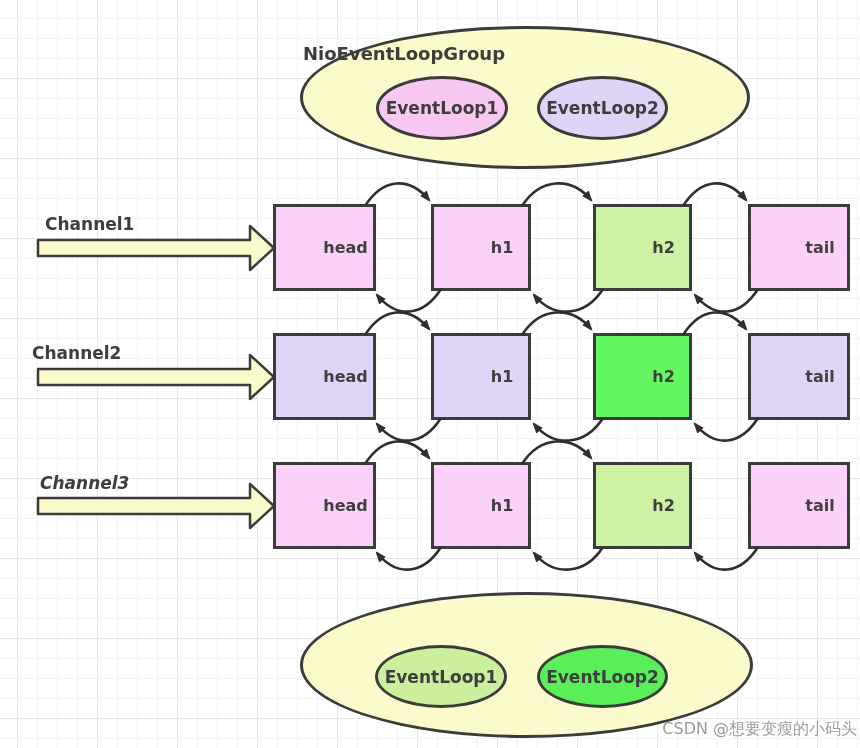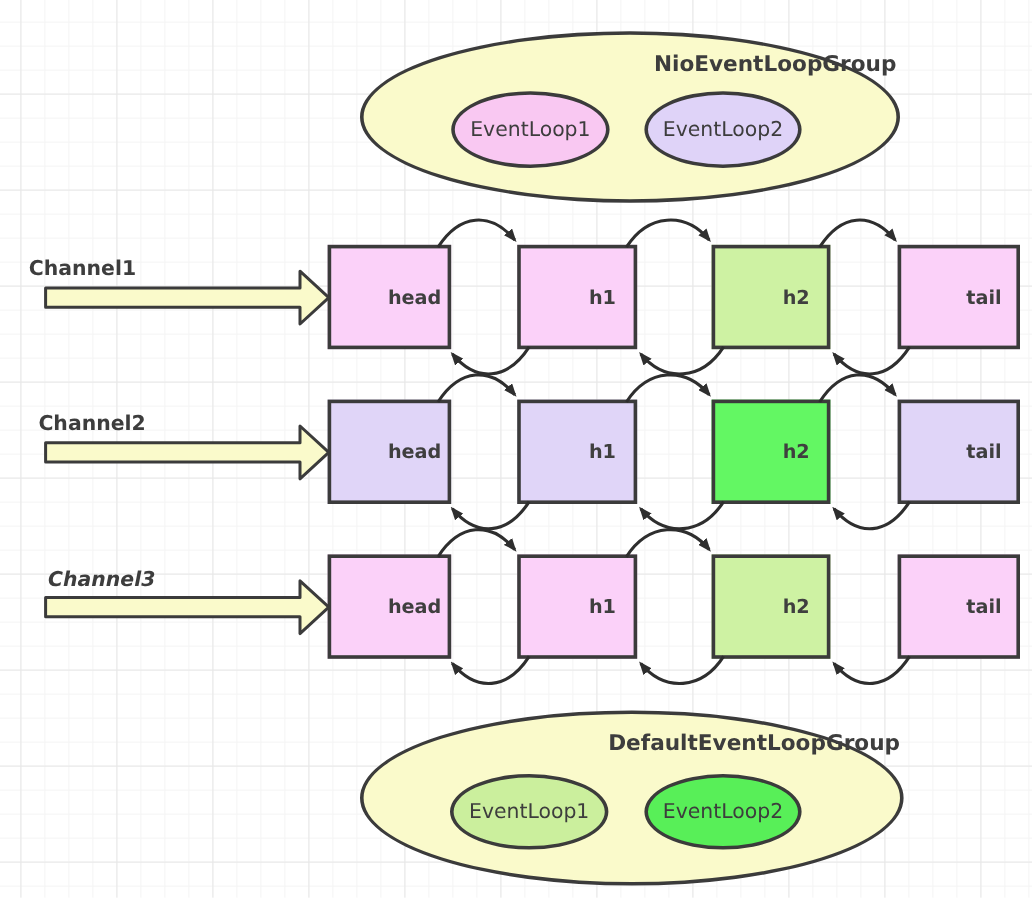--- a/index.html
+++ b/index.html
@@ -7,63 +7,62 @@
     position:relative;width:860px;height:748px;overflow:hidden;
     font-family:"DejaVu Sans","Liberation Sans",sans-serif;
     background:
       linear-gradient(to right,#e7e7e7 1px,transparent 1px) 17px 0 / 80px 80px,
       linear-gradient(to bottom,#e7e7e7 1px,transparent 1px) 0 78px / 80px 80px,
       linear-gradient(to right,#f4f4f4 1px,transparent 1px) -3px 0 / 20px 20px,
       linear-gradient(to bottom,#f4f4f4 1px,transparent 1px) 0 -2px / 20px 20px,
       #ffffff;
   }
   .group{position:absolute;border:3px solid #3b3b3b;border-radius:50%;background:#FAFACB;box-sizing:border-box;}
-  .group-title{position:absolute;left:0;right:0;top:14px;text-align:right;font-weight:bold;font-size:18px;color:#3d3d3d;}
+  .group-title{position:absolute;left:0;right:0;top:14px;text-align:left;font-weight:bold;font-size:18px;color:#3d3d3d;}
   .loop{position:absolute;border:3px solid #3b3b3b;border-radius:50%;box-sizing:border-box;
         display:flex;align-items:center;justify-content:center;
-        font-weight:normal;font-size:17px;color:#3d3d3d;}
+        font-weight:bold;font-size:17px;color:#3d3d3d;}
   .box{position:absolute;border:3px solid #3b3b3b;box-sizing:border-box;height:87px;
        display:flex;align-items:center;justify-content:center;
        font-weight:bold;font-size:16px;color:#3f3f3f;background:#fff;z-index:2;padding-left:42px;}
   .channel-label{position:absolute;font-weight:bold;font-size:17px;color:#3d3d3d;}
   .overlay{position:absolute;left:0;top:0;pointer-events:none;z-index:5;}
   .watermark{position:absolute;top:719px;right:3px;font-size:16px;color:rgba(148,148,148,0.92);z-index:6;white-space:nowrap;}
 </style>
 </head>
 <body>
 
 <div class="stage">
 
   <div class="group" style="left:300px;top:26px;width:450px;height:143px;">
     <div class="group-title">NioEventLoopGroup</div>
     <div class="loop" style="left: 73px; top: 47px; width: 132px; height: 64px; background-color: rgb(249, 200, 242);">EventLoop1</div>
     <div class="loop" style="left: 234px; top: 47px; width: 131px; height: 64px; background-color: rgb(223, 211, 248);">EventLoop2</div>
   </div>
 
-  <div class="channel-label" style="left:24px;top:214px;">Channel1</div>
+  <div class="channel-label" style="left:45px;top:214px;">Channel1</div>
   <div class="channel-label" style="left:32px;top:343px;">Channel2</div>
   <div class="channel-label" style="left:40px;top:473px;font-style:italic;">Channel3</div>
 
   <div class="box" style="left: 273px; top: 204px; width: 103px; background-color: rgb(251, 209, 249);">head</div>
   <div class="box" style="left: 431px; top: 204px; width: 100px; background-color: rgb(251, 209, 249);">h1</div>
   <div class="box" style="left: 593px; top: 204px; width: 99px; background-color: rgb(206, 242, 163);">h2</div>
   <div class="box" style="left: 748px; top: 204px; width: 102px; background-color: rgb(251, 209, 249);">tail</div>
 
   <div class="box" style="left: 273px; top: 333px; width: 103px; background-color: rgb(224, 213, 248);">head</div>
   <div class="box" style="left: 431px; top: 333px; width: 100px; background-color: rgb(224, 213, 248);">h1</div>
   <div class="box" style="left: 593px; top: 333px; width: 99px; background-color: rgb(99, 247, 99);">h2</div>
   <div class="box" style="left: 748px; top: 333px; width: 102px; background-color: rgb(224, 213, 248);">tail</div>
 
   <div class="box" style="left: 273px; top: 462px; width: 103px; background-color: rgb(251, 209, 249);">head</div>
   <div class="box" style="left: 431px; top: 462px; width: 100px; background-color: rgb(251, 209, 249);">h1</div>
   <div class="box" style="left: 593px; top: 462px; width: 99px; background-color: rgb(206, 242, 163);">h2</div>
   <div class="box" style="left: 748px; top: 462px; width: 102px; background-color: rgb(251, 209, 249);">tail</div>
 
   <div class="group" style="left:300px;top:592px;width:453px;height:146px;">
-    <div class="group-title">DefaultEventLoopGroup</div>
     <div class="loop" style="left: 72px; top: 50px; width: 132px; height: 63px; background-color: rgb(203, 239, 157);">EventLoop1</div>
     <div class="loop" style="left: 234px; top: 50px; width: 131px; height: 63px; background-color: rgb(88, 239, 88);">EventLoop2</div>
   </div>
 
   <svg class="overlay" width="860" height="748" viewBox="0 0 860 748">
     <defs>
       <marker id="ah" viewBox="0 0 10 8" refX="8" refY="4" markerWidth="11" markerHeight="9" orient="auto" markerUnits="userSpaceOnUse">
         <path d="M0,0 L10,4 L0,8 Z" fill="#2e2e2e"></path>
       </marker>
     </defs>
@@ -86,14 +85,15 @@
     <path d="M683,335 C701,307 726,305 746,329" fill="none" stroke="#2e2e2e" stroke-width="2.6" marker-end="url(#ah)"></path>
     <path d="M758,418 C740,446 715,448 695,424" fill="none" stroke="#2e2e2e" stroke-width="2.6" marker-end="url(#ah)"></path>
 
     <path d="M365,464 C383,436 409,434 429,458" fill="none" stroke="#2e2e2e" stroke-width="2.6" marker-end="url(#ah)"></path>
     <path d="M441,547 C423,575 397,577 377,553" fill="none" stroke="#2e2e2e" stroke-width="2.6" marker-end="url(#ah)"></path>
     <path d="M522,464 C540,436 571,434 591,458" fill="none" stroke="#2e2e2e" stroke-width="2.6" marker-end="url(#ah)"></path>
     <path d="M603,547 C585,575 554,577 534,553" fill="none" stroke="#2e2e2e" stroke-width="2.6" marker-end="url(#ah)"></path>
     <path d="M758,547 C740,575 715,577 695,553" fill="none" stroke="#2e2e2e" stroke-width="2.6" marker-end="url(#ah)"></path>
   </svg>
 
+  <div class="watermark">CSDN @想要变瘦的小码头</div>
 
 </div>
 
 </body></html>

